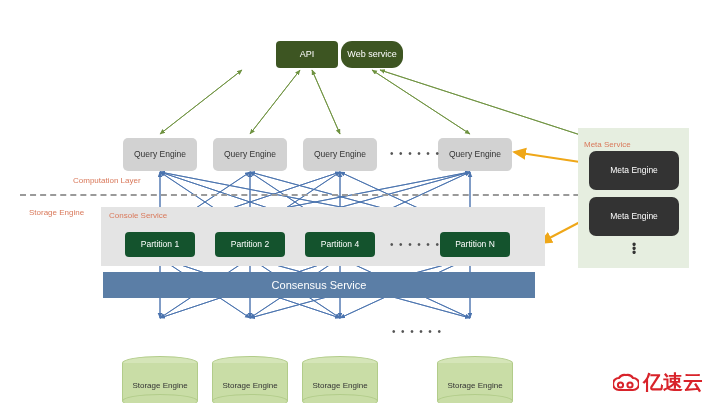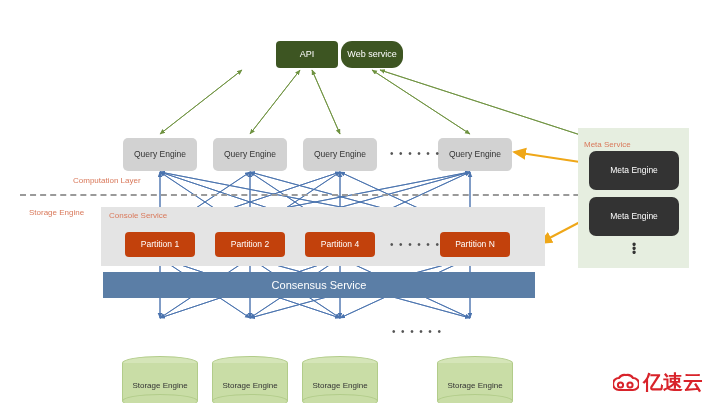--- a/index.html
+++ b/index.html
@@ -38,21 +38,21 @@
   .qe{
     width:74px;height:33px;
     background:#D2D2D2;
     color:#333333;
     font-size:8.5px;
     border-radius:5px;
   }
   
   .part{
     width:70px;height:25px;
-    background:#c2410c;
+    background:#14532d;
     color:#ffffff;
     font-size:8.5px;
     border-radius:4px;
   }
   
   .meta-engine{
     width:90px;height:39px;
     background:#333333;
     color:#ffffff;
     font-size:8.5px;

